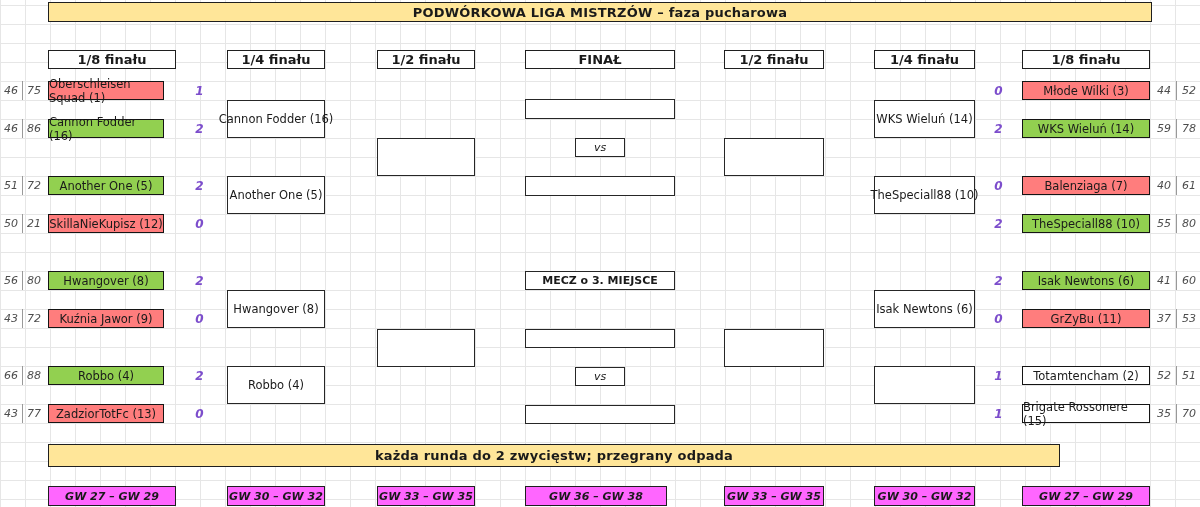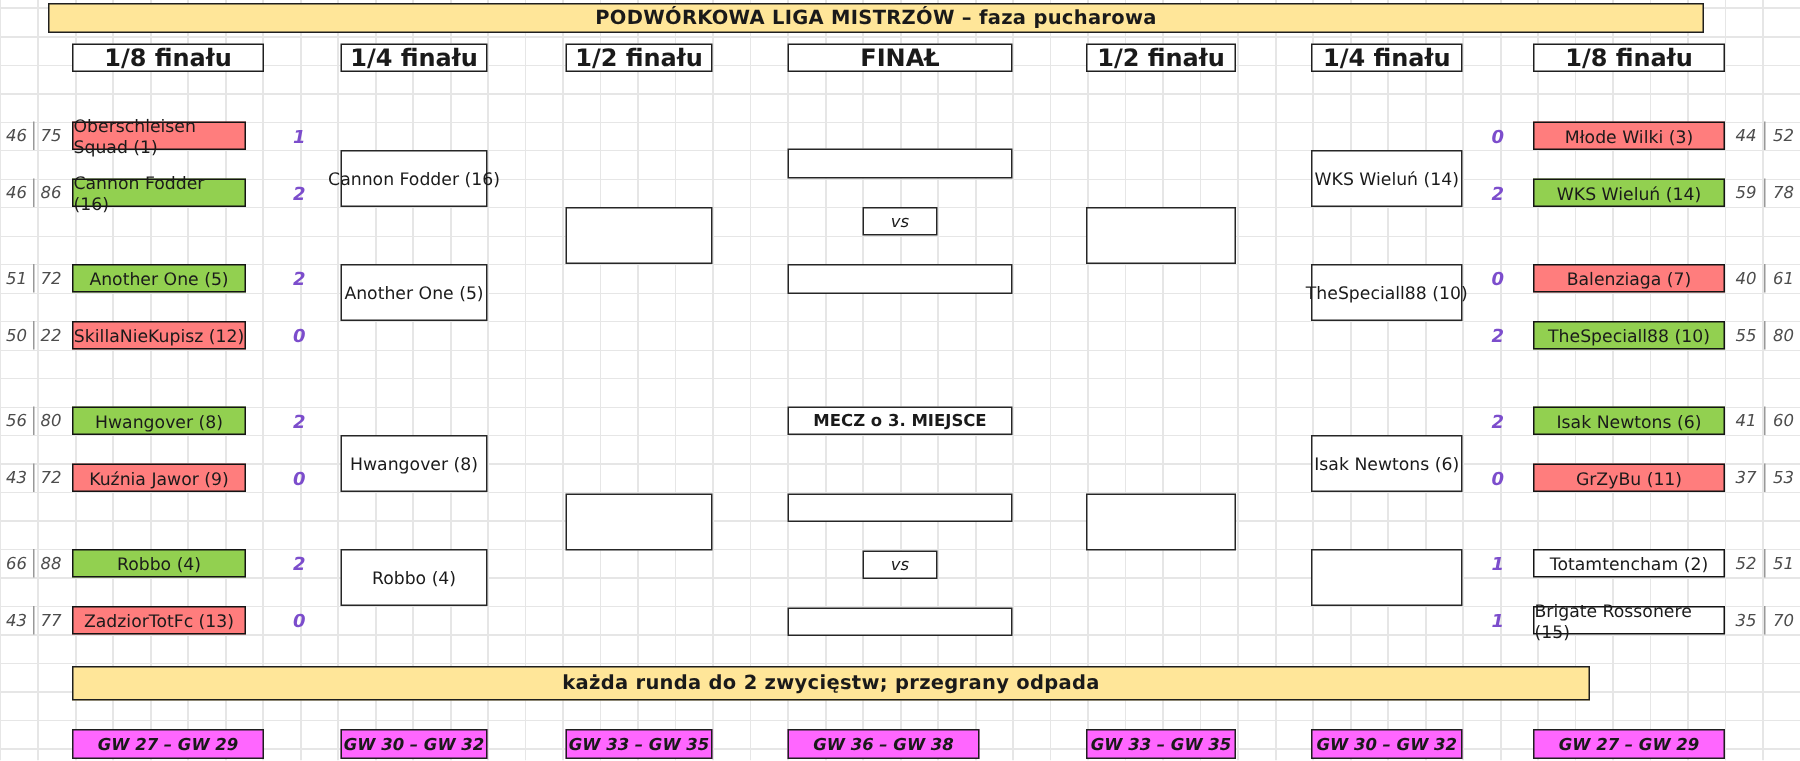--- a/index.html
+++ b/index.html
@@ -5,21 +5,21 @@
   html,body{margin:0;padding:0;background:#fff;}
   .sheet{
     position:relative;width:1200px;height:507px;background:#fff;overflow:hidden;
     background-image:
       repeating-linear-gradient(to right,#e6e6e6 0 1px,transparent 1px 25px),
       repeating-linear-gradient(to bottom,transparent 0 5px,#e6e6e6 5px 6px,transparent 6px 19px);
     font-family:"DejaVu Sans","Liberation Sans",sans-serif;color:#1a1a1a;
   }
   .box{position:absolute;box-sizing:border-box;display:flex;align-items:center;justify-content:center;white-space:nowrap;}
   .banner{background:#ffe699;border:1.5px solid #1f1f1f;font-weight:bold;font-size:13px;letter-spacing:.2px;}
-  .hdr{top:29px;height:19px;background:#fff;border:1.5px solid #1f1f1f;font-weight:bold;font-size:16px;}
+  .hdr{top:50px;height:19px;background:#fff;border:1.5px solid #1f1f1f;font-weight:bold;font-size:13px;}
   .gw{top:486px;height:20px;background:#ff66ff;border:1.5px solid #1f1f1f;font-weight:bold;font-style:italic;font-size:11px;}
   .trow{position:absolute;left:0;width:1200px;height:19px;padding-left:12px;}
   .pts{position:absolute;top:0;height:19px;display:flex;font-style:italic;color:#4d4d4d;font-size:11px;}
   .pts-l{left:0;}
   .pts-r{left:1152px;text-align:center;}
   .pts .cell{width:22px;display:flex;align-items:center;justify-content:center;}
   .pts-r .cell{width:24px;}
   .pts .c2{border-left:1px solid #999;}
   .team{position:absolute;top:0;height:19px;border:1.6px solid #141414;box-sizing:border-box;display:flex;align-items:center;justify-content:center;font-size:11.5px;}
   .team-l{left:48px;width:116px;}
@@ -37,21 +37,21 @@
   .sf-r{left:724px;width:100px;}
   .slot{left:525px;width:150px;height:20px;background:#fff;border:1.6px solid #262626;font-size:11.5px;}
   .vsbox{left:575px;width:50px;height:19px;background:#fff;border:1.6px solid #262626;font-style:italic;font-size:11px;}
   .thirdhdr{left:525px;width:150px;height:19px;background:#fff;border:1.6px solid #262626;font-weight:bold;font-size:11px;}
 </style>
 </head>
 <body>
 
 <div class="sheet">
 
-  <div class="box banner" style="left:32px;top:2px;width:1104px;height:20px">PODWÓRKOWA LIGA MISTRZÓW – faza pucharowa</div>
+  <div class="box banner" style="left:48px;top:2px;width:1104px;height:20px">PODWÓRKOWA LIGA MISTRZÓW – faza pucharowa</div>
 
   <div class="box hdr" style="left:48px;width:128px">1/8 finału</div>
   <div class="box hdr" style="left:227px;width:98px">1/4 finału</div>
   <div class="box hdr" style="left:377px;width:98px">1/2 finału</div>
   <div class="box hdr" style="left:525px;width:150px">FINAŁ</div>
   <div class="box hdr" style="left:724px;width:100px">1/2 finału</div>
   <div class="box hdr" style="left:874px;width:101px">1/4 finału</div>
   <div class="box hdr" style="left:1022px;width:128px">1/8 finału</div>
 
   <div class="trow" style="top:81px">
@@ -74,21 +74,21 @@
     <div class="pts pts-l">
       <span class="cell">51</span>
       <span class="cell c2">72</span>
     </div>
     <div class="team team-l win">Another One (5)</div>
     <div class="wins wins-l">2</div>
   </div>
   <div class="trow" style="top:214px">
     <div class="pts pts-l">
       <span class="cell">50</span>
-      <span class="cell c2">22</span>
+      <span class="cell c2">21</span>
     </div>
     <div class="team team-l loss">SkillaNieKupisz (12)</div>
     <div class="wins wins-l">0</div>
   </div>
   <div class="trow" style="top:271px">
     <div class="pts pts-l">
       <span class="cell">56</span>
       <span class="cell c2">80</span>
     </div>
     <div class="team team-l win">Hwangover (8)</div>
@@ -205,18 +205,18 @@
   <div class="box thirdhdr" style="top:271px">MECZ o 3. MIEJSCE</div>
   <div class="box slot" style="top:329px;height:19px"></div>
   <div class="box vsbox" style="top:367px">vs</div>
   <div class="box slot" style="top:405px;height:19px"></div>
 
   <div class="box banner" style="left:48px;top:444px;width:1012px;height:23px">każda runda do 2 zwycięstw; przegrany odpada</div>
 
   <div class="box gw" style="left:48px;width:128px">GW 27 – GW 29</div>
   <div class="box gw" style="left:227px;width:98px">GW 30 – GW 32</div>
   <div class="box gw" style="left:377px;width:98px">GW 33 – GW 35</div>
-  <div class="box gw" style="left:525px;width:128px">GW 36 – GW 38</div>
+  <div class="box gw" style="left:525px;width:142px">GW 36 – GW 38</div>
   <div class="box gw" style="left:724px;width:100px">GW 33 – GW 35</div>
   <div class="box gw" style="left:874px;width:101px">GW 30 – GW 32</div>
   <div class="box gw" style="left:1022px;width:128px">GW 27 – GW 29</div>
 
 </div>
 
 </body></html>

